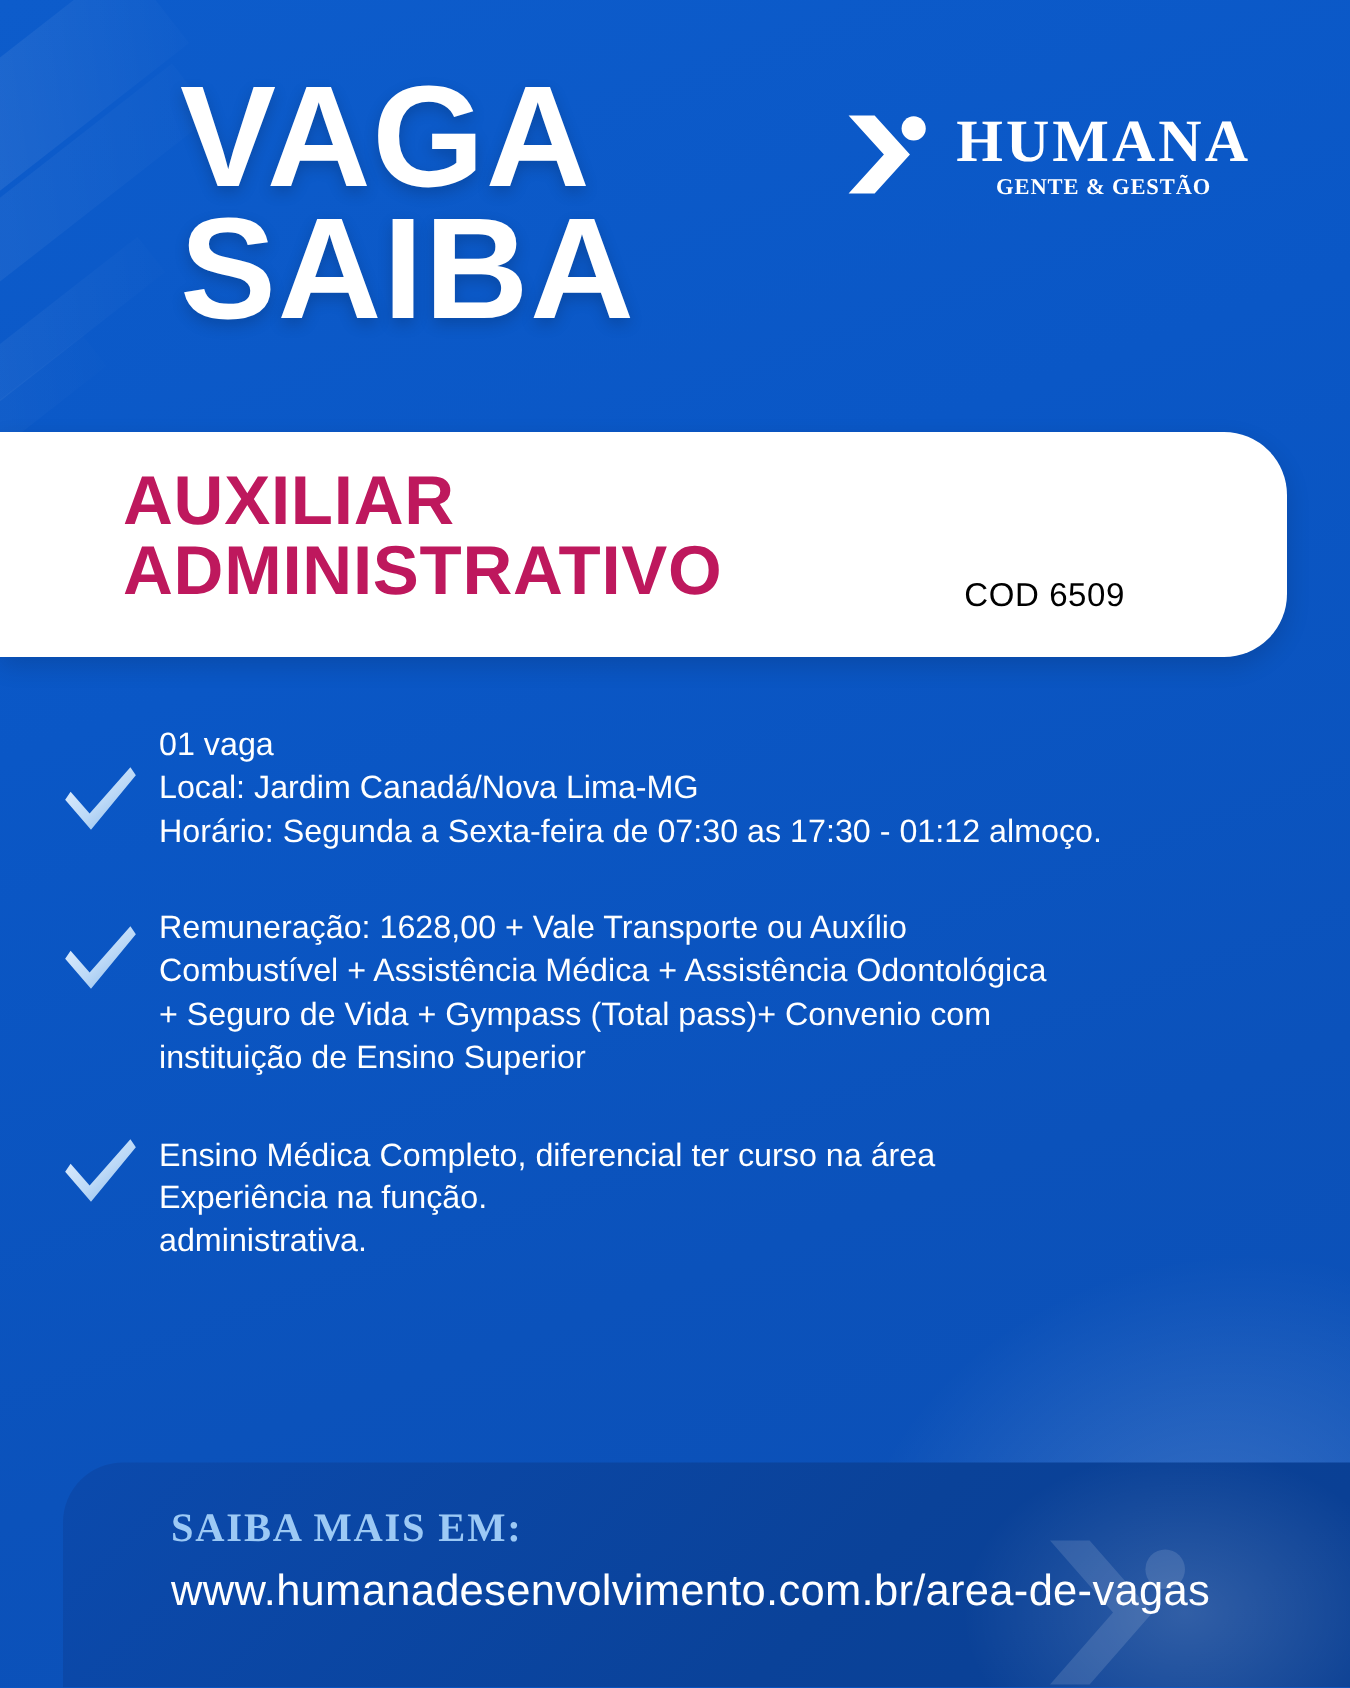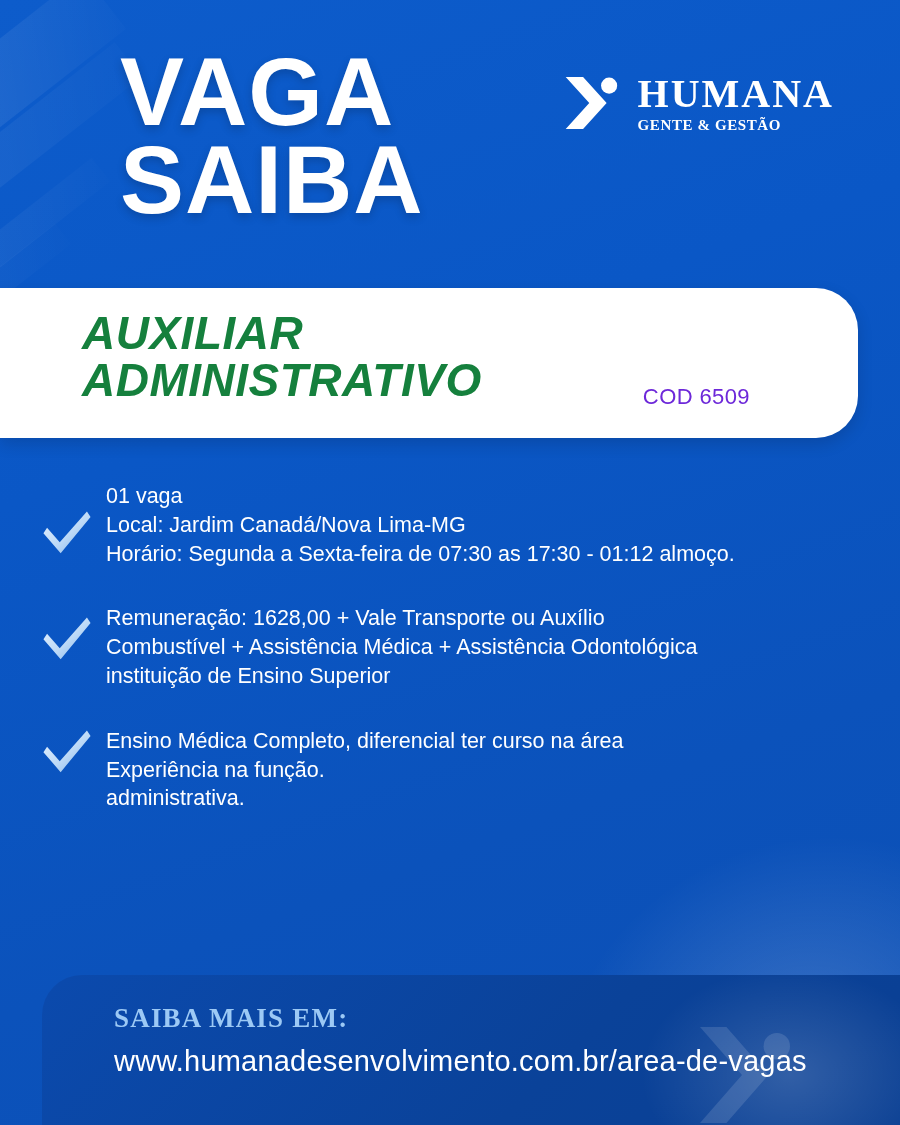--- a/index.html
+++ b/index.html
@@ -61,47 +61,46 @@
     display: flex; align-items: center; gap: 14px;
   }
   .logo-mark { width: 62px; height: 62px; }
   .logo-text { color: #fff; line-height: 1; }
   .logo-name {
     font-size: 40px; font-weight: 800; letter-spacing: 2px;
     font-family: "Liberation Serif", serif;
   }
   .logo-sub {
     font-size: 15px; font-weight: 700; letter-spacing: .6px;
-    margin-top: 4px; text-align: left;
+    margin-top: 4px; text-align: center;
     font-family: "Liberation Serif", serif;
   }
 
   
   .role-band {
     position: absolute;
     left: 0; top: 288px;
     width: 858px; height: 150px;
     background: #ffffff;
     border-top-right-radius: 42px;
     border-bottom-right-radius: 42px;
     box-shadow: 0 6px 16px rgba(0,0,0,0.14);
   }
   .role-text {
     position: absolute; left: 82px; top: 22px;
-    color: #15803d;
+    color: #be185d;
     font-weight: 800;
     font-size: 46px;
     line-height: 1.02;
     letter-spacing: .5px;
-    font-style: italic;
   }
   .role-text span { display: block; }
   .role-cod {
     position: absolute; right: 108px; bottom: 28px;
-    color: #6d28d9;
+    color: #000000;
     font-size: 22px;
     font-weight: 400;
     letter-spacing: .4px;
   }
 
   
   .bullets {
     position: absolute;
     left: 38px; top: 470px;
     width: 830px;
@@ -232,20 +231,21 @@
             <stop offset="0%" stop-color="#e8f3ff"></stop>
             <stop offset="55%" stop-color="#bcd9f7"></stop>
             <stop offset="100%" stop-color="#7fb2e8"></stop>
           </linearGradient>
         </defs>
         <path d="M6 30 L10 24 L24 40 L54 6 L58 12 L25 52 Z" fill="url(#cg2)"></path>
       </svg>
       <div class="txt">
         <p>Remuneração: 1628,00 + Vale Transporte ou Auxílio</p>
         <p>Combustível +  Assistência Médica + Assistência Odontológica</p>
+        <p>+ Seguro de Vida + Gympass (Total pass)+ Convenio com</p>
         <p>instituição de Ensino Superior</p>
       </div>
     </div>
 
     <div class="bullet b3">
       <svg class="check" viewBox="0 0 64 64">
         <defs>
           <linearGradient id="cg3" x1="0" y1="0" x2="1" y2="1">
             <stop offset="0%" stop-color="#e8f3ff"></stop>
             <stop offset="55%" stop-color="#bcd9f7"></stop>

